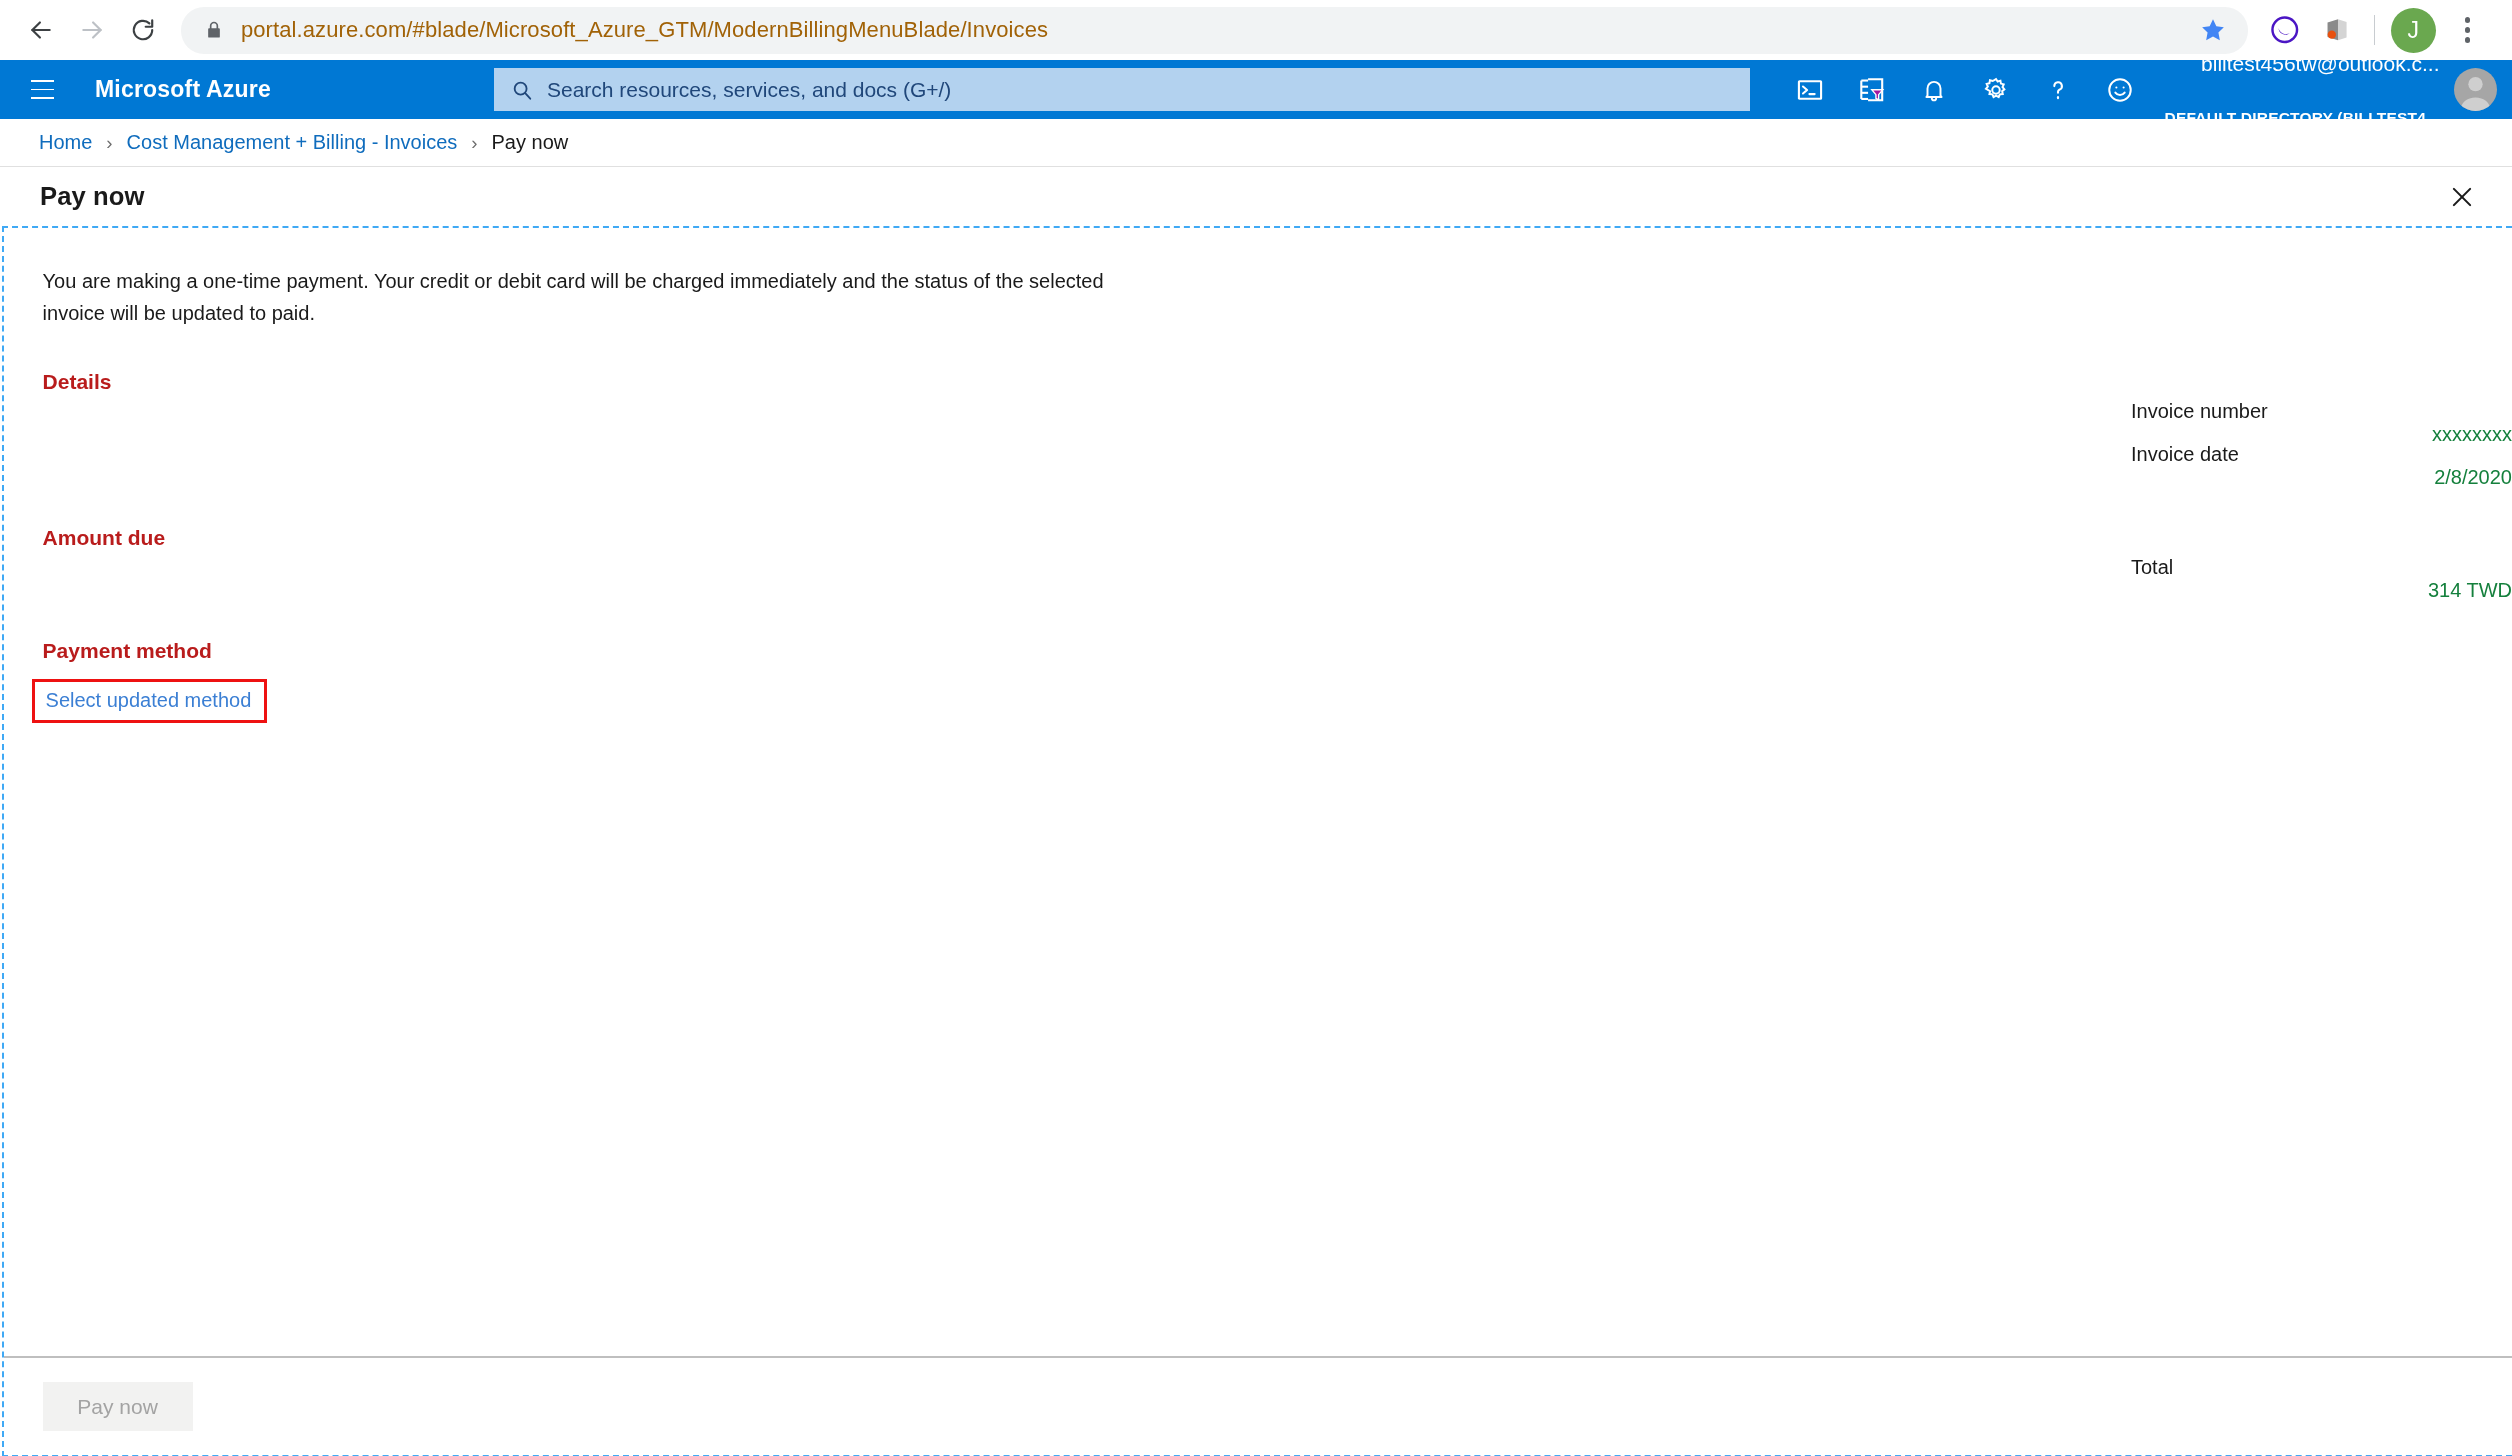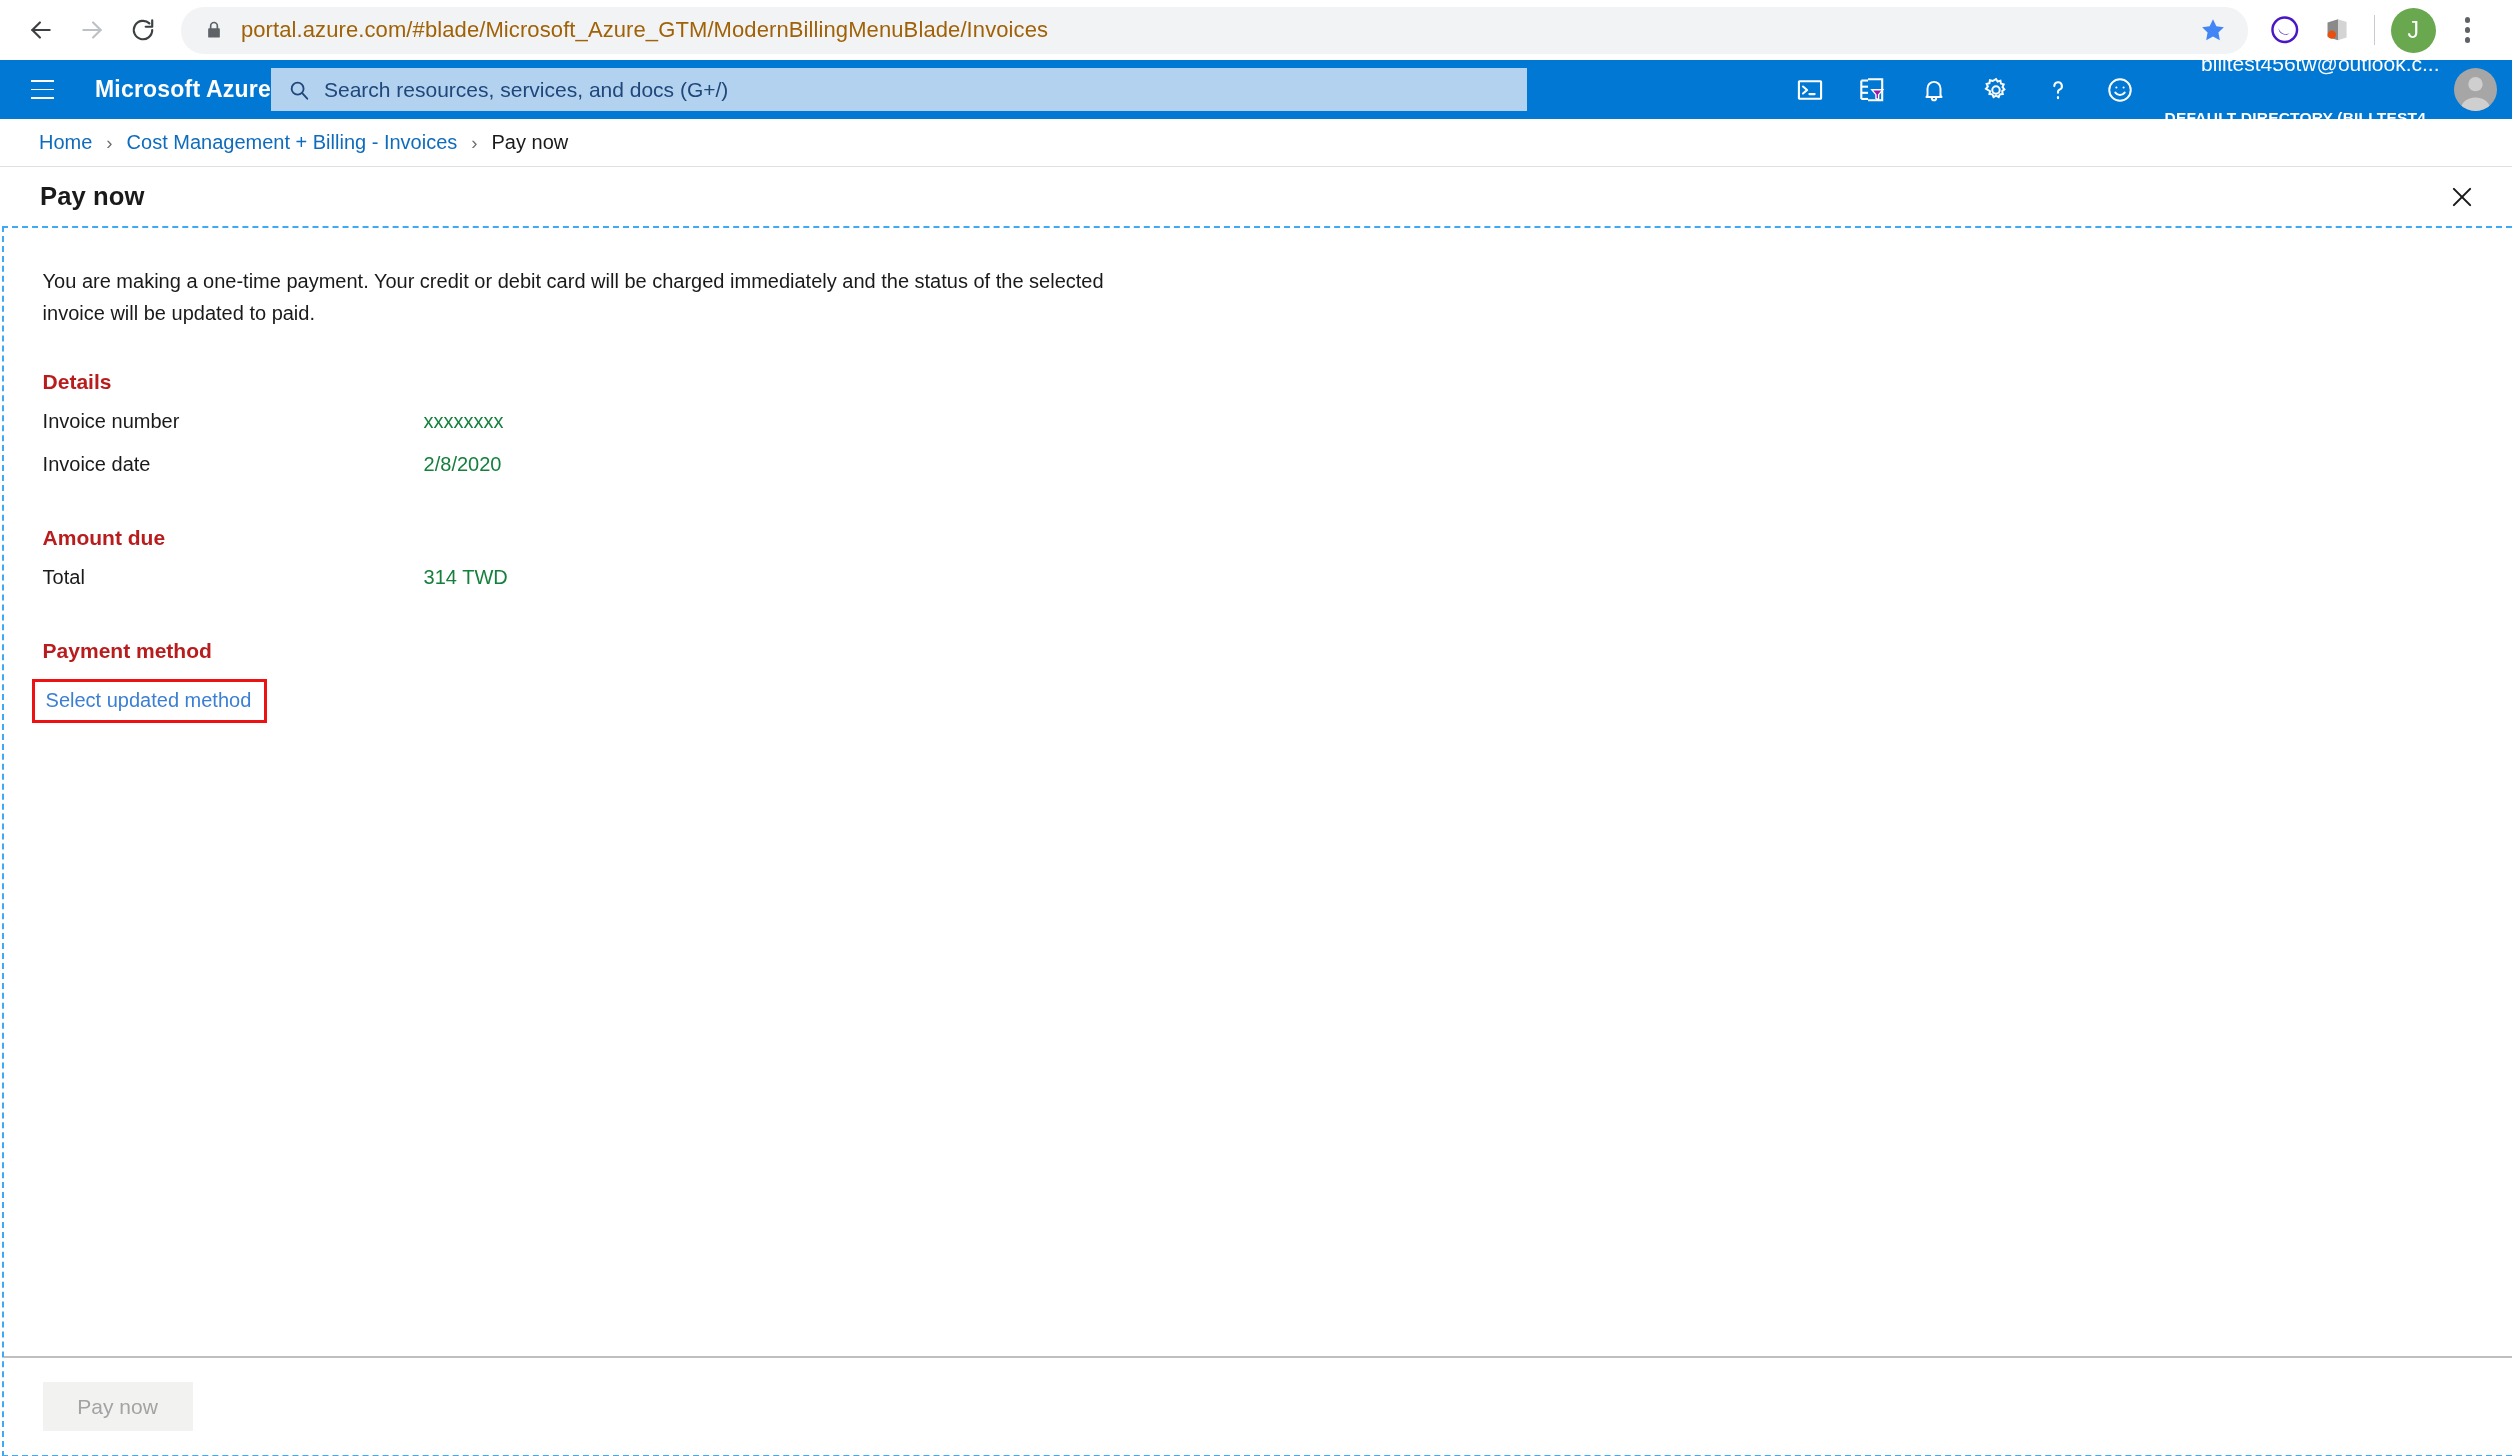--- a/index.html
+++ b/index.html
@@ -117,20 +117,21 @@
     letter-spacing: 0.2px;
   }
 
   .azure-search {
     width: 1256px;
     height: 43px;
     background: #b3d2ef;
     display: flex;
     align-items: center;
     padding: 16px 17px;
+    margin-left: 223px;
     flex: 0 0 auto;
   }
   .azure-search-icon { flex: 0 0 auto; display:flex; align-items:center; margin-right: 14px; }
   .azure-search-ph {
     color: #20477a;
     font-size: 21px;
     white-space: nowrap;
   }
 
   .azure-actions {
@@ -236,22 +237,23 @@
   .section-heading {
     font-size: 21px;
     font-weight: bold;
     color: #b91c1c;
     margin-top: 40px;
     margin-bottom: 6.2px;
   }
 
   .kv-row {
     display: flex;
-    align-items: center;
+    align-items: flex-end;
     height: 43px;
+    flex-direction: column;
   }
   .kv-label {
     font-size: 20px;
     color: #1a1a1a;
     width: 381px;
     flex: 0 0 auto;
   }
   .kv-value {
     font-size: 20px;
     color: #15803d;

